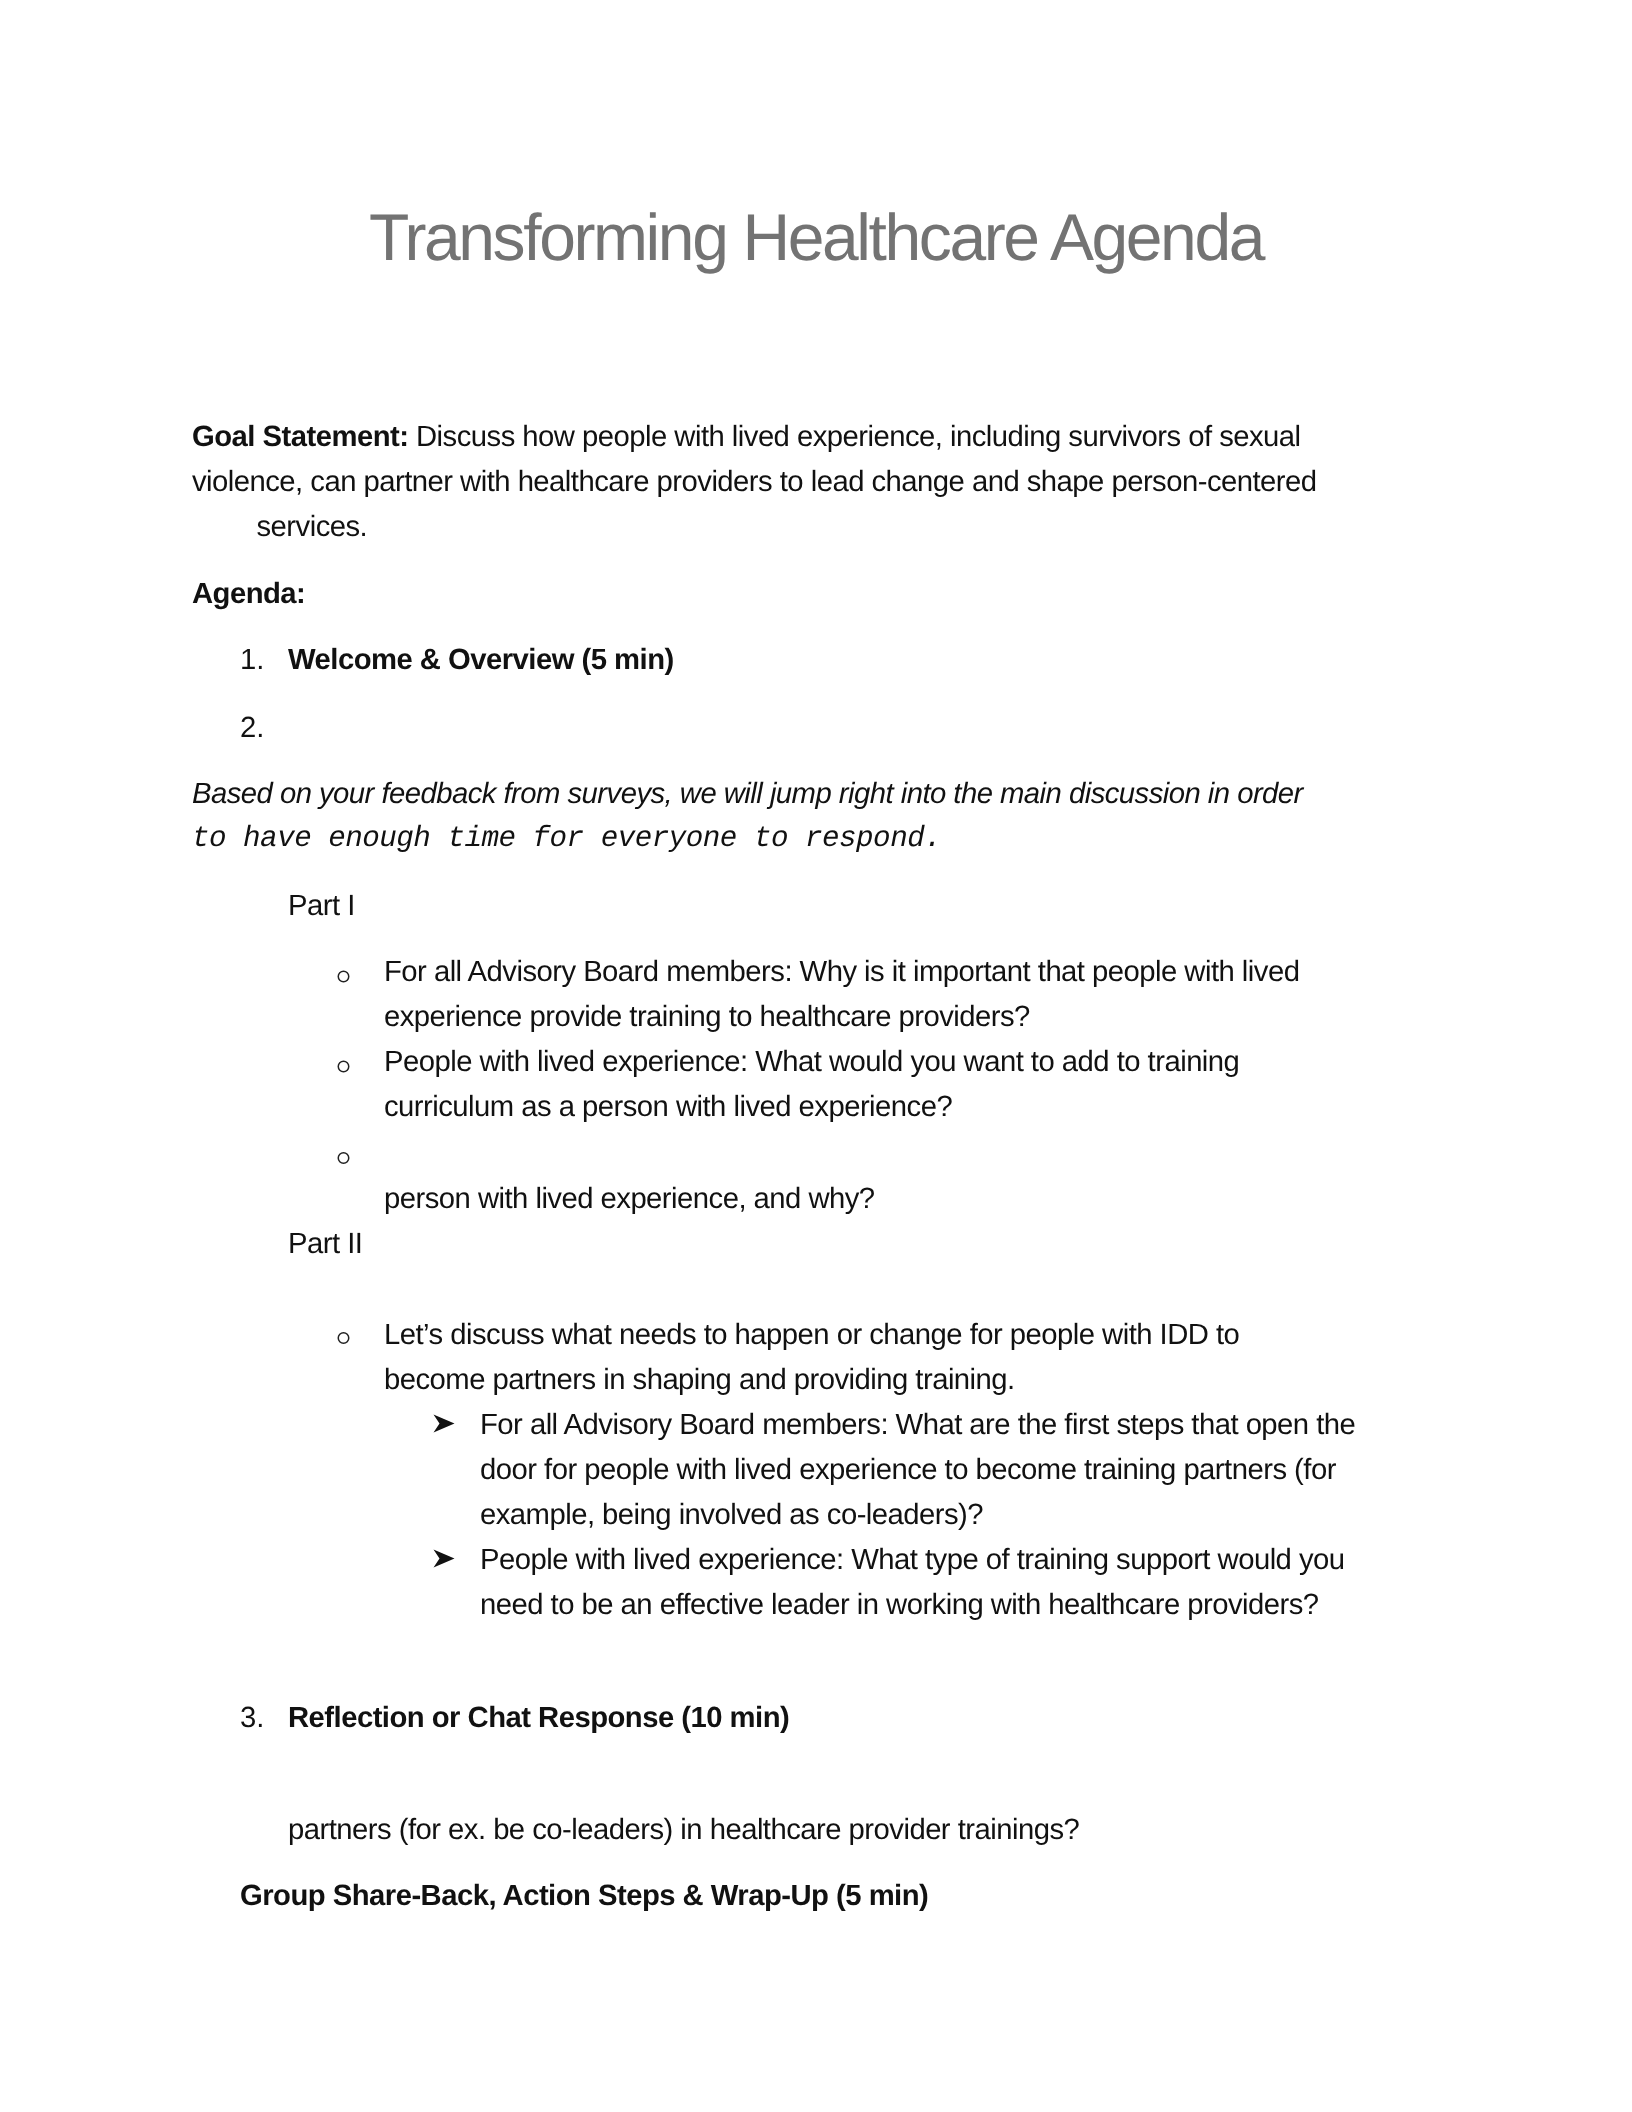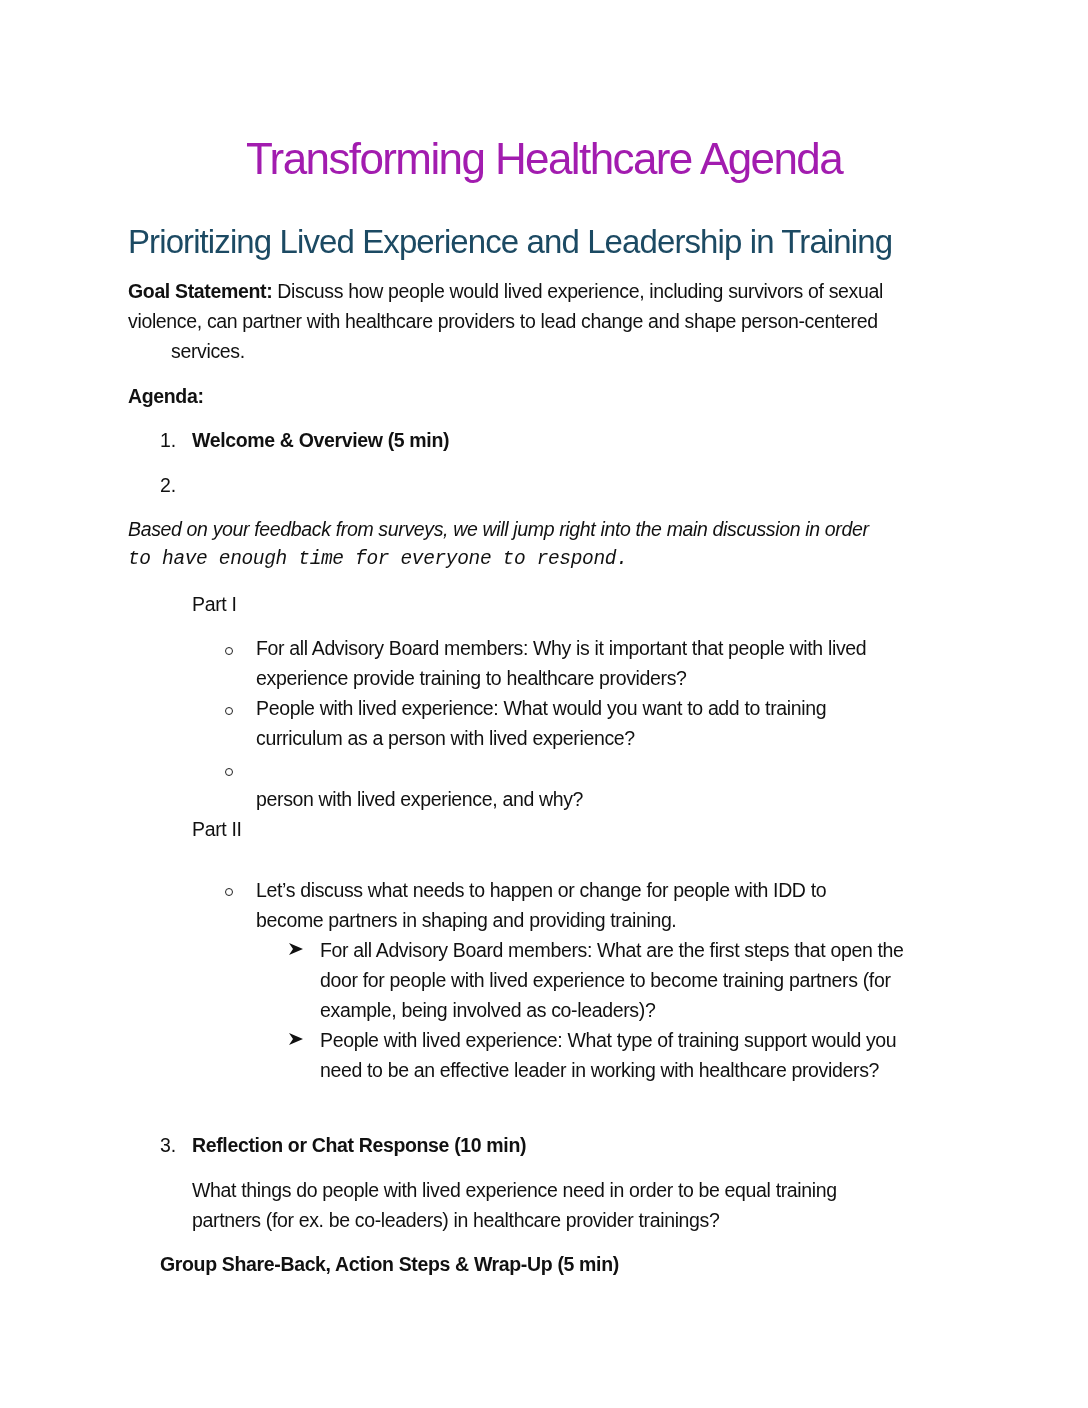--- a/index.html
+++ b/index.html
@@ -20,21 +20,21 @@
       left: 0; top: 0;
       width: 1088px;
       height: 1408px;
     }
     .abs { position: absolute; white-space: nowrap; }
     .title {
       left: 0; width: 1088px; top: 133px;
       text-align: center;
       font-size: 44px;
       letter-spacing: -1.6px;
-      color: #a21caf;
+      color: #737373;
       line-height: 52px;
     }
     .subtitle {
       left: 128px; top: 222px;
       font-size: 33px;
       letter-spacing: -0.9px;
       color: #1c4a63;
       line-height: 40px;
     }
     .body-text {
@@ -63,23 +63,22 @@
       width: 16px; height: 14px;
     }
   </style>
 </head>
 <body>
 
 <div class="page">
 
   <div class="abs title">Transforming Healthcare Agenda</div>
 
-  <div class="abs subtitle">Prioritizing Lived Experience and Leadership in Training</div>
 
-  <div class="abs body-text" style="left:128px; top:276px;"><span class="bold">Goal Statement:</span><span> Discuss how people would lived experience, including survivors of sexual</span></div>
+  <div class="abs body-text" style="left:128px; top:276px;"><span class="bold">Goal Statement:</span><span> Discuss how people with lived experience, including survivors of sexual</span></div>
   <div class="abs body-text" style="left:128px; top:306px;">violence, can partner with healthcare providers to lead change and shape person-centered</div>
   <div class="abs body-text" style="left:128px; top:336px;margin-left:43px;">services.</div>
 
   <div class="abs body-text bold" style="left:128px; top:381px;">Agenda:</div>
 
   <div class="num" style="left:160px; top:425px;">1.</div>
   <div class="abs body-text bold" style="left:192px; top:425px;">Welcome &amp; Overview (5 min)</div>
 
   <div class="num" style="left:160px; top:470px;">2.</div>
 
@@ -114,18 +113,17 @@
 
   <svg class="arrow-bullet" style="left:288px; top:1032px;" viewBox="0 0 16 14">
     <path d="M1 1 L15 7 L1 13 L5 7 Z" fill="#111"></path>
   </svg>
   <div class="abs body-text" style="left:320px; top:1025px;">People with lived experience: What type of training support would you</div>
   <div class="abs body-text" style="left:320px; top:1055px;">need to be an effective leader in working with healthcare providers?</div>
 
   <div class="num" style="left:160px; top:1130px;">3.</div>
   <div class="abs body-text bold" style="left:192px; top:1130px;">Reflection or Chat Response (10 min)</div>
 
-  <div class="abs body-text" style="left:192px; top:1175px;">What things do people with lived experience need in order to be equal training</div>
   <div class="abs body-text" style="left:192px; top:1205px;">partners (for ex. be co-leaders) in healthcare provider trainings?</div>
 
   <div class="abs body-text bold" style="left:160px; top:1249px;">Group Share-Back, Action Steps &amp; Wrap-Up (5 min)</div>
 
 </div>
 
 </body></html>

